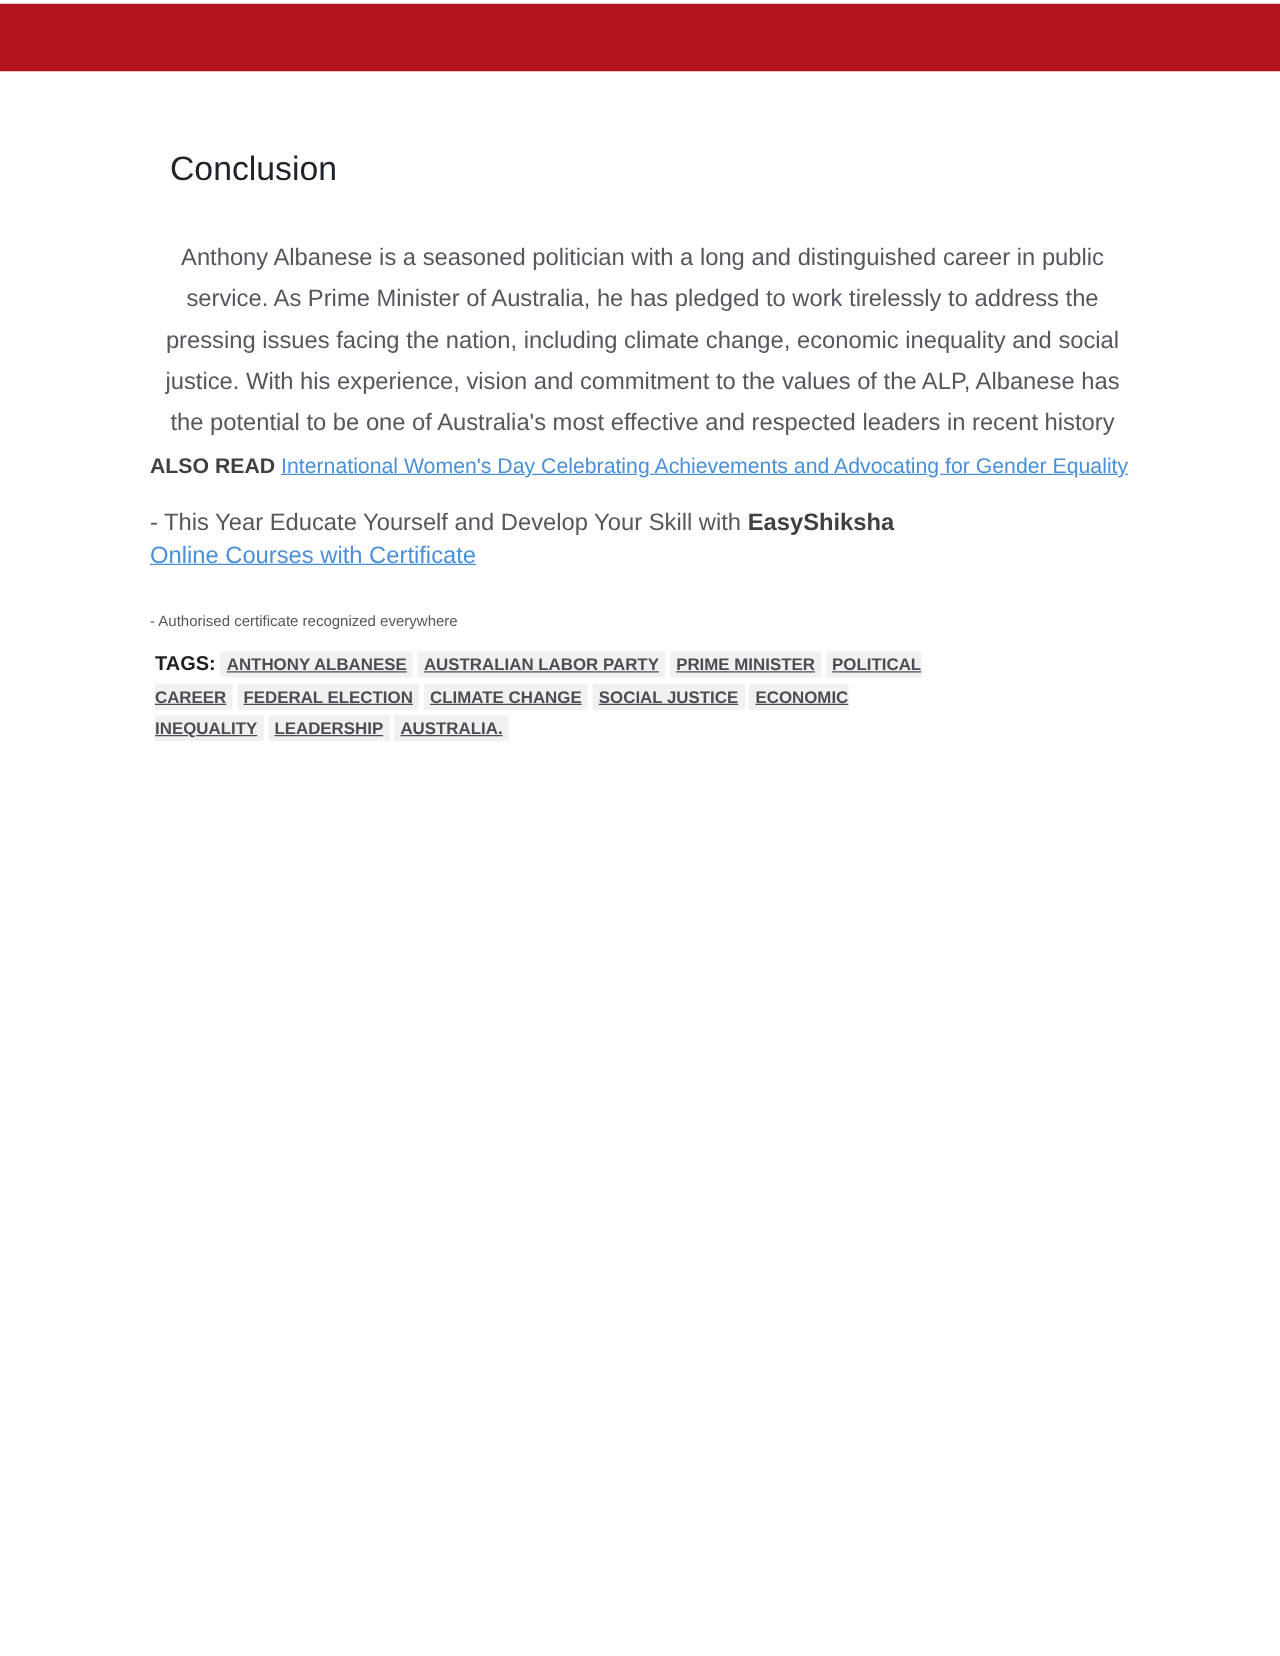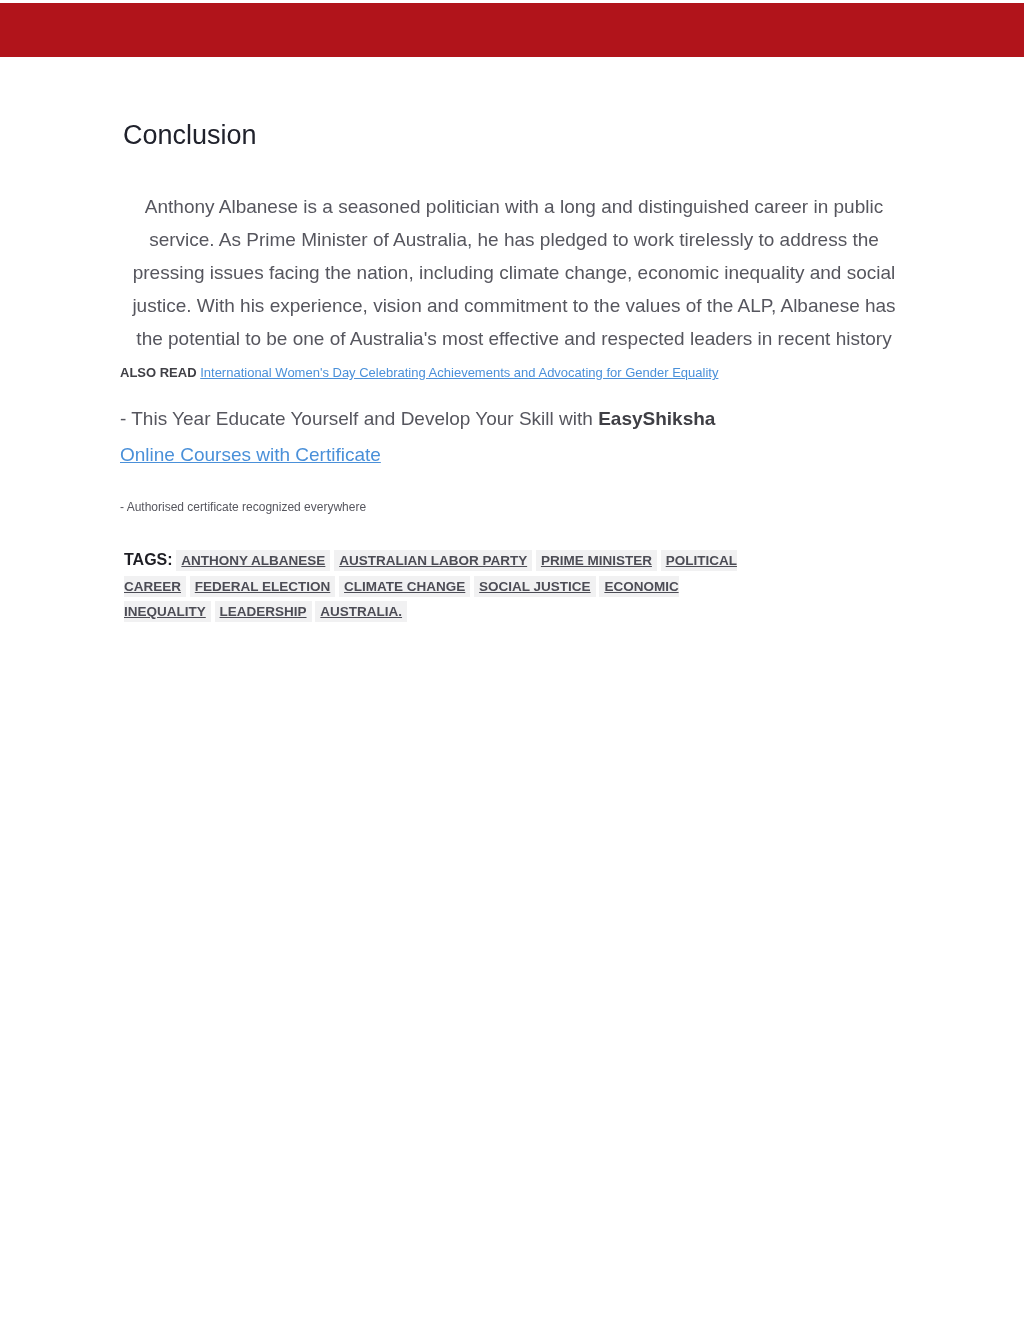--- a/index.html
+++ b/index.html
@@ -19,65 +19,64 @@
     height: 54px;
     background: #b1141b;
   }
   .content {
     position: absolute;
     top: 0;
     left: 120px;
     width: 788px;
   }
   h1.title {
-    margin: 116px 0 0 3px;
+    margin: 116px 0 0 16px;
     font-size: 27px;
     line-height: 38px;
     font-weight: 400;
     color: #20222c;
     letter-spacing: 0;
   }
   p { margin: 0; }
   .body-text {
     margin-top: 36px;
     font-size: 19px;
     line-height: 33px;
     color: #56565e;
     width: 788px;
     text-align: center;
   }
   .also-read {
     margin-top: 5px;
-    font-size: 13px;
+    font-size: 17px;
     line-height: 26px;
     color: #3f3f45;
     width: 788px;
   }
   .also-read strong { font-weight: bold; color: #3f3f45; }
   a { color: #4a90d9; text-decoration: underline; cursor: pointer; }
   .promo {
     margin-top: 20px;
     font-size: 19px;
     line-height: 26px;
     color: #56565e;
   }
   .promo strong { color: #3f3f45; }
   .courses {
-    margin-top: 10px;
     font-size: 19px;
     line-height: 26px;
   }
   .note {
     margin-top: 26px;
     font-size: 12px;
     line-height: 26px;
     color: #56565e;
   }
   .tags {
-    margin-top: 27px;
+    margin-top: 9px;
     width: 630px;
     font-size: 13.5px;
     line-height: 25.5px;
     letter-spacing: 0;
     padding-left: 4px;
   }
   .tags-label {
     font-size: 16px;
     font-weight: bold;
     color: #1e1e24;

